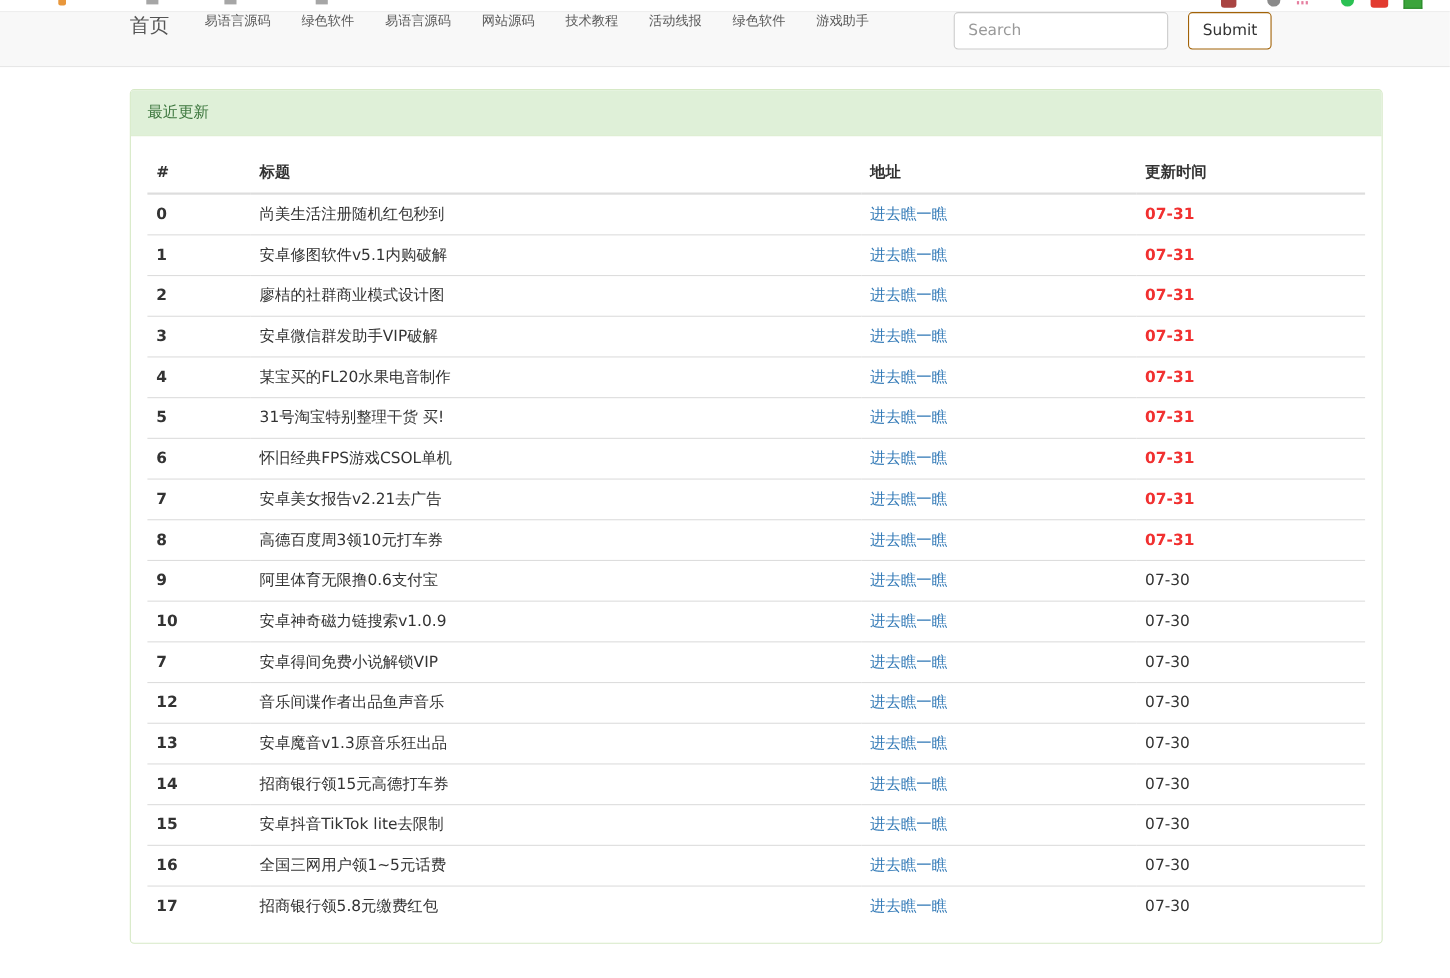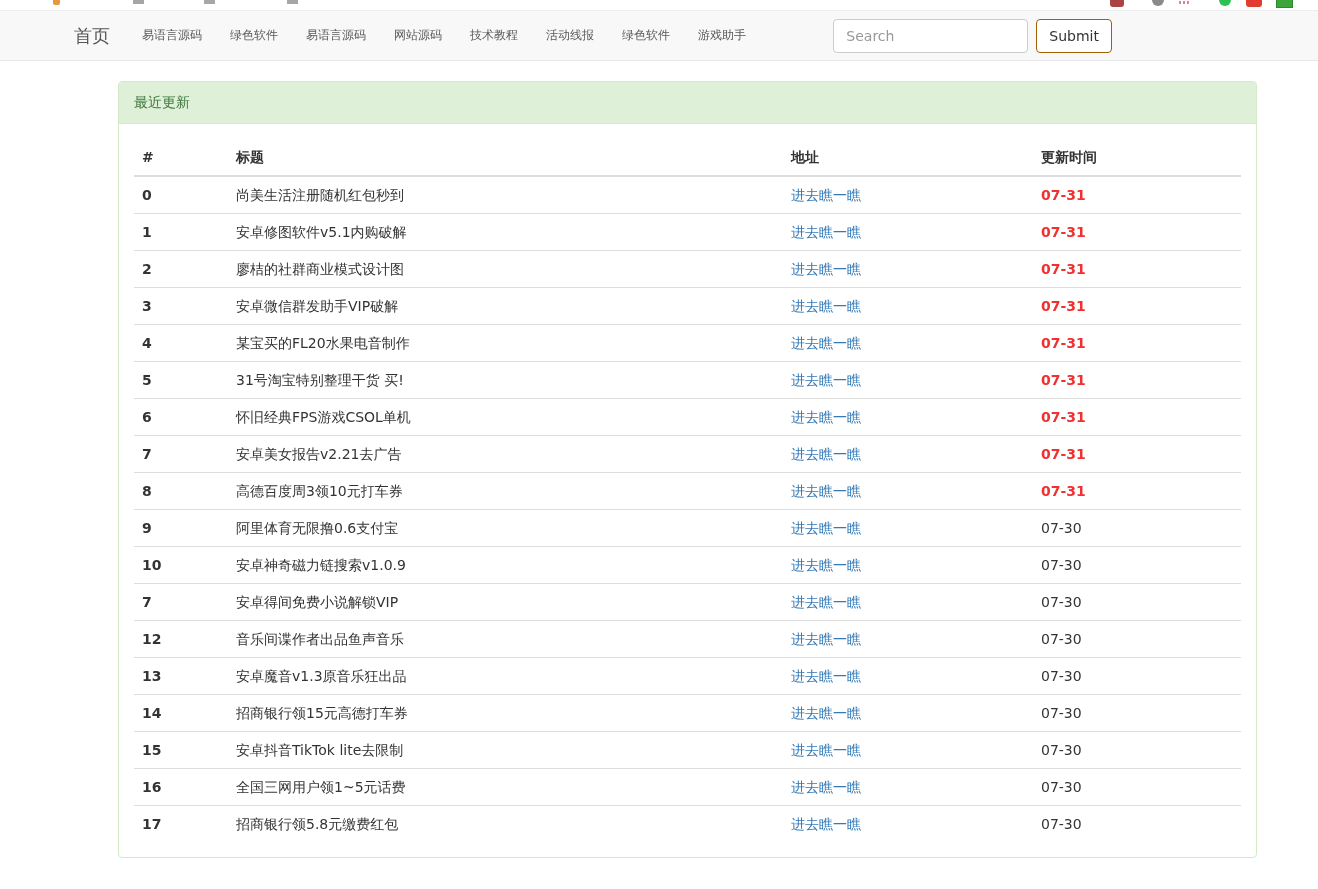--- a/index.html
+++ b/index.html
@@ -23,25 +23,25 @@
   .frag-dash.d1{left:133px;}.frag-dash.d2{left:204px;}.frag-dash.d3{left:287px;}
   .ext{border-radius:0 0 3px 3px;}
   .ext-red-photo{left:1110px;width:14px;height:7px;background:#a94442;}
   .ext-gray-circle{left:1152px;width:12px;height:6px;background:#8a8a8a;border-radius:0 0 6px 6px;}
   .ext-dots{left:1179px;width:2px;height:3px;top:1px;background:#e57fa0;box-shadow:4px 0 0 #e57fa0,8px 0 0 #e57fa0;}
   .ext-green-circle{left:1219px;width:12px;height:6px;background:#2bc153;border-radius:0 0 6px 6px;}
   .ext-red-square{left:1246px;width:16px;height:7px;background:#e23b30;}
   .ext-green-square{left:1276px;width:17px;height:8px;background:#3ba43b;border:1px solid #2c8a2c;border-top:none;}
   
   .navbar{height:51px;background:#f8f8f8;border-top:1px solid #eee;border-bottom:1px solid #e7e7e7;}
-  .nav-inner{margin-left:74px;width:1139px;height:100%;display:flex;align-items:center;}
+  .nav-inner{margin-left:118px;width:1139px;height:100%;display:flex;align-items:flex-start;}
   .brand{font-size:18px;color:#555;text-decoration:none;margin-right:18px;white-space:nowrap;}
   .nav-list{display:flex;list-style:none;margin:0;padding:0;}
   .nav-list li a{display:block;padding:0 14px;color:#5a5a5a;font-size:12px;text-decoration:none;white-space:nowrap;}
-  .search-form{margin-left:auto;margin-right:101px;display:flex;align-items:center;gap:8px;}
+  .search-form{margin-left:auto;margin-right:101px;display:flex;align-items:center;gap:18px;}
   .search-form input{
     width:195px;height:34px;padding:6px 12px;border:1px solid #ccc;border-radius:4px;
     font-size:14px;color:#555;font-family:inherit;outline:none;background:#fff;
   }
   .search-form input::placeholder{color:#999;}
   .search-form button{
     height:34px;padding:6px 12px;background:#fff;border:1px solid #a16207;border-radius:4px;
     font-size:14px;color:#333;font-family:inherit;cursor:pointer;
   }
   

